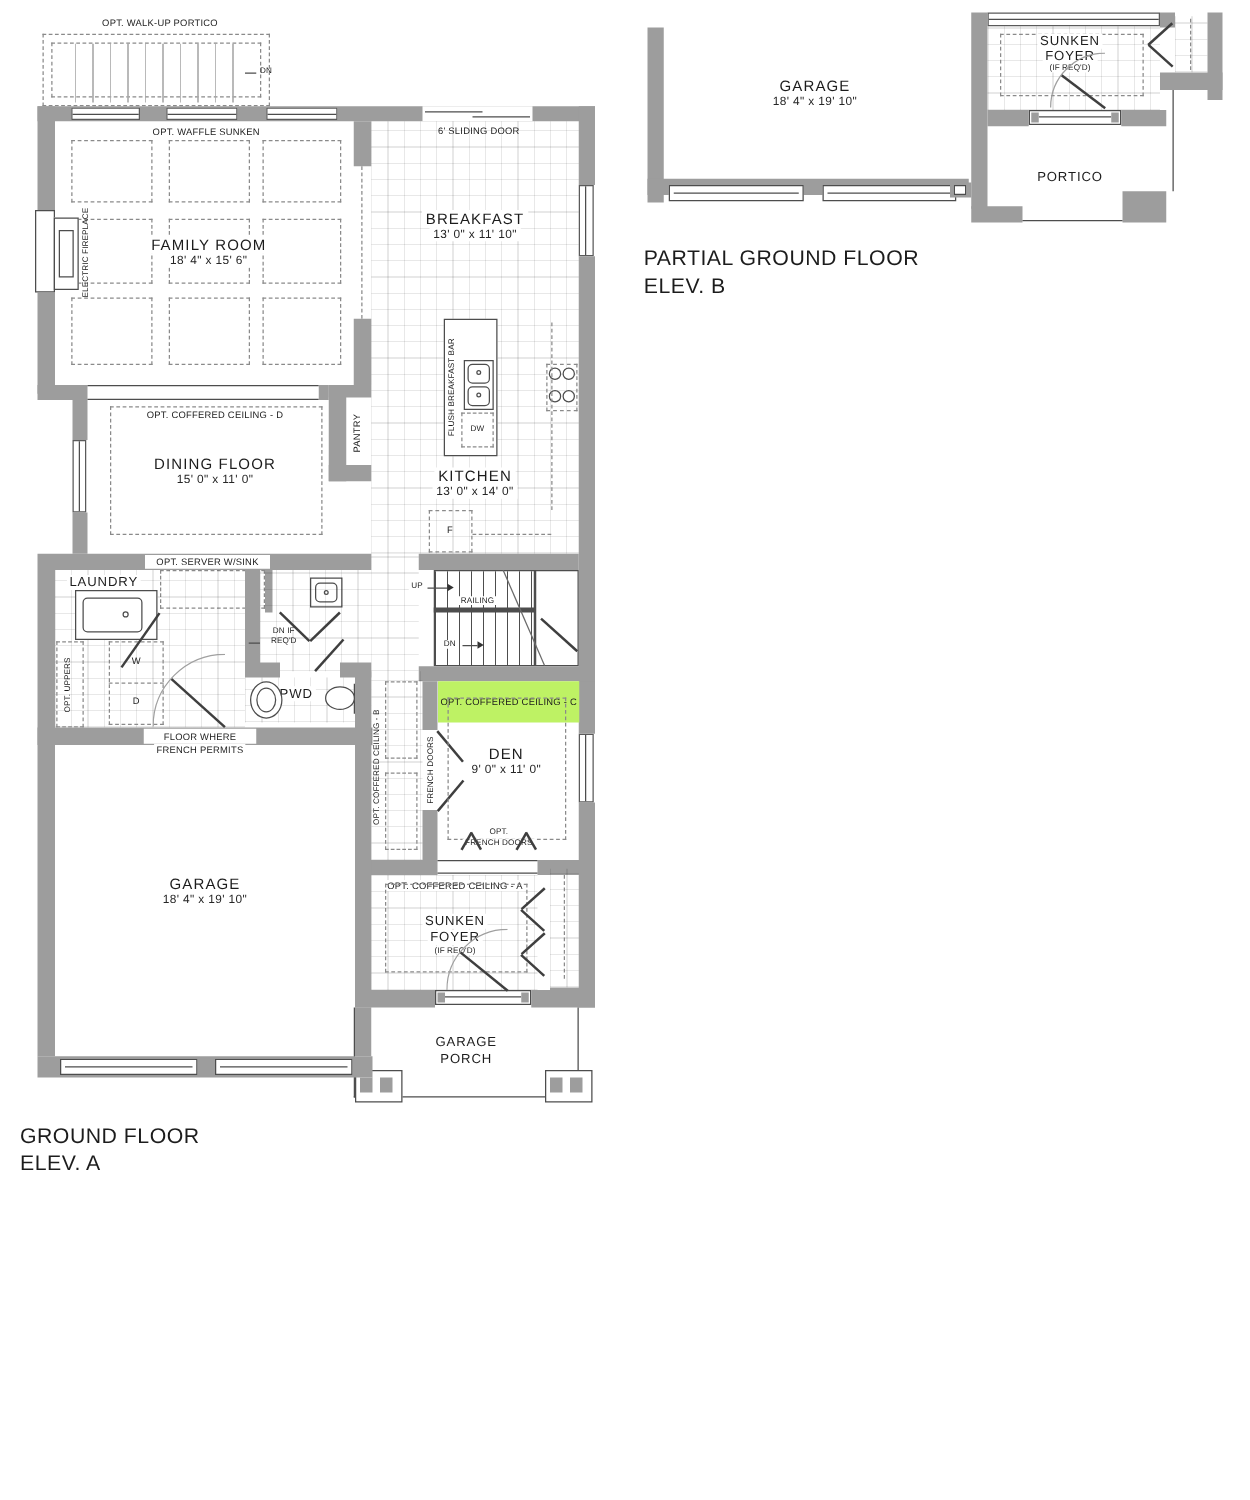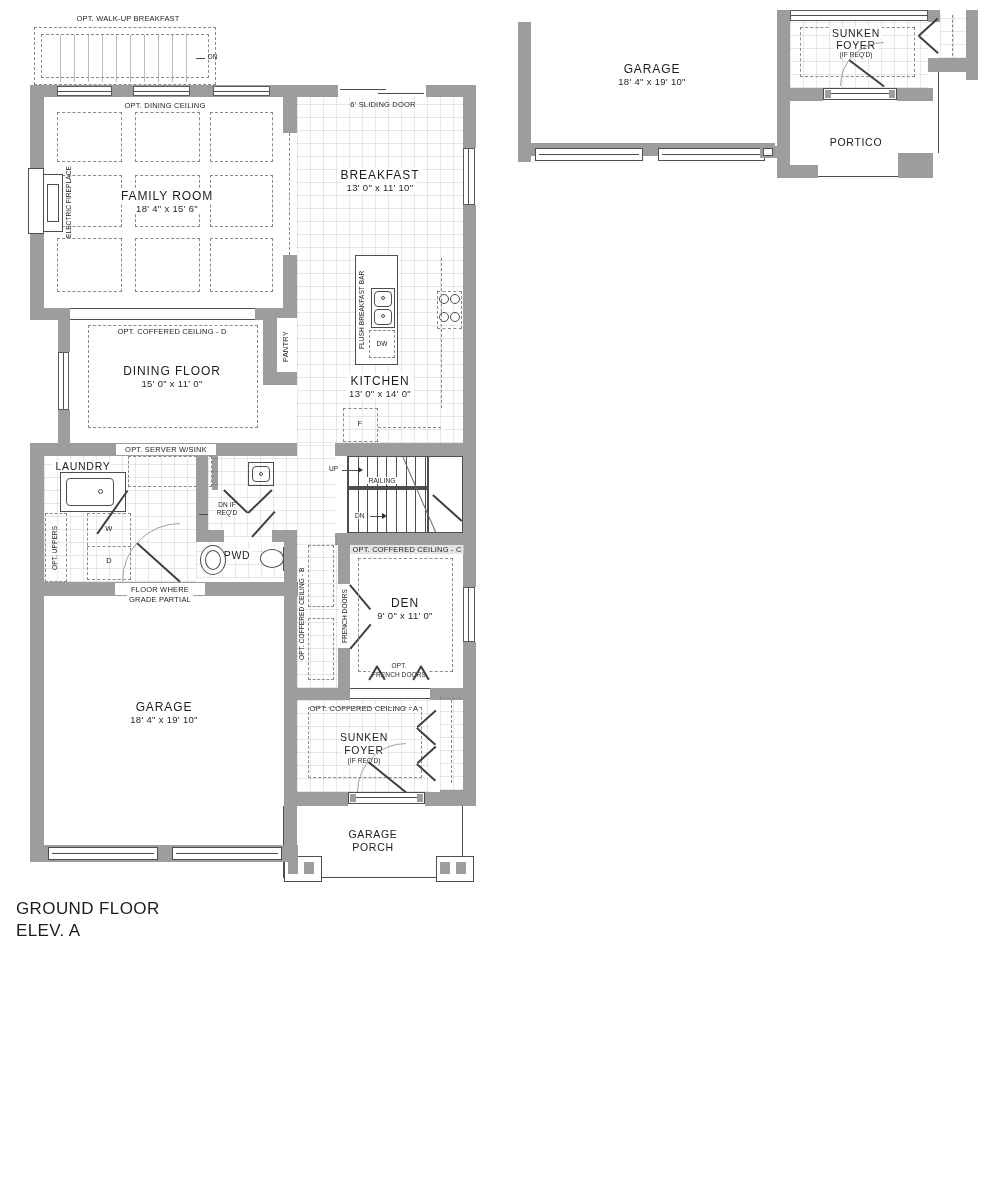--- a/index.html
+++ b/index.html
@@ -37,42 +37,42 @@
        border-top:3.5px solid transparent;border-bottom:3.5px solid transparent}
   .vlines{position:absolute;background-image:
     repeating-linear-gradient(90deg,#a8a8a8 0 1px,transparent 1px 14px)}
 </style>
 </head>
 <body>
 
 <div class="dash" style="left:34px;top:27px;width:182px;height:58px"></div>
 <div class="dash" style="left:41px;top:34px;width:168px;height:44px"></div>
 <div class="vlines" style="left:60px;top:35px;width:140px;height:47px;opacity:.8"></div>
-<div class="lbl sm" style="left:128px;top:14px">OPT. WALK-UP BREAKFAST</div>
+<div class="lbl sm" style="left:128px;top:14px">OPT. WALK-UP PORTICO</div>
 <i class="ln" style="left:196px;top:58px;width:9px;height:1px"></i>
 <div class="lbl xs la" style="left:208px;top:53px">DN</div>
 
 <i class="w" style="left:30px;top:85px;width:446px;height:12px"></i>
 <div class="win" style="left:57px;top:86px;width:55px;height:10px">
     <i class="ln" style="position:absolute;left:0;right:0;top:4px;height:1px"></i>
   </div>
 <div class="win" style="left:133px;top:86px;width:57px;height:10px">
     <i class="ln" style="position:absolute;left:0;right:0;top:4px;height:1px"></i>
   </div>
 <div class="win" style="left:213px;top:86px;width:57px;height:10px">
     <i class="ln" style="position:absolute;left:0;right:0;top:4px;height:1px"></i>
   </div>
 <div style="position:absolute;left:338px;top:85px;width:88px;height:12px;background:#fff"></div>
 <i class="ln" style="left:340px;top:89px;width:46px;height:1px"></i>
 <i class="ln" style="left:378px;top:93px;width:46px;height:1px"></i>
 <div class="lbl sm" style="left:383px;top:100px">6' SLIDING DOOR</div>
 
 <i class="w" style="left:30px;top:85px;width:14px;height:83px"></i>
 <i class="w" style="left:30px;top:234px;width:14px;height:81px"></i>
-<div class="lbl sm" style="left:165px;top:101px">OPT. DINING CEILING</div>
+<div class="lbl sm" style="left:165px;top:101px">OPT. WAFFLE SUNKEN</div>
 <div class="dash" style="left:57px;top:112px;width:65px;height:50px"></div>
 <div class="dash" style="left:135px;top:112px;width:65px;height:50px"></div>
 <div class="dash" style="left:210px;top:112px;width:63px;height:50px"></div>
 <div class="dash" style="left:57px;top:175px;width:65px;height:52px"></div>
 <div class="dash" style="left:135px;top:175px;width:65px;height:52px"></div>
 <div class="dash" style="left:210px;top:175px;width:63px;height:52px"></div>
 <div class="dash" style="left:57px;top:238px;width:65px;height:54px"></div>
 <div class="dash" style="left:135px;top:238px;width:65px;height:54px"></div>
 <div class="dash" style="left:210px;top:238px;width:63px;height:54px"></div>
 <div class="lbl room" style="left:167px;top:189px;background:#fff;padding:0 3px">FAMILY ROOM</div>
@@ -182,42 +182,42 @@
 <div class="circ" style="left:200px;top:545px;width:26px;height:30px"></div>
 <div class="circ" style="left:205px;top:550px;width:16px;height:20px"></div>
 <div class="box" style="left:283px;top:547px;width:12px;height:24px"></div>
 <div class="circ" style="left:260px;top:549px;width:24px;height:19px"></div>
 
 <i class="w" style="left:30px;top:582px;width:268px;height:14px"></i>
 <div style="position:absolute;left:115px;top:583px;width:90px;height:12px;background:#fff"></div>
 <div class="door" style="left:137px;top:542px;width:58px;transform:rotate(42deg)"></div>
 <div class="arc" style="left:122px;top:523px;width:116px;height:116px;clip-path:inset(0 50% 50% 0)"></div>
 <div class="lbl sm" style="left:160px;top:585px;background:#fff;padding:0 2px">FLOOR WHERE</div>
-<div class="lbl sm" style="left:160px;top:595px;background:#fff;padding:0 2px">GRADE PARTIAL</div>
+<div class="lbl sm" style="left:160px;top:595px;background:#fff;padding:0 2px">FRENCH PERMITS</div>
 
 <div class="stairs" style="left:347px;top:456px;width:81px;height:77px"></div>
 <div class="box" style="left:428px;top:456px;width:35px;height:77px"></div>
 <i class="ln" style="left:347px;top:486px;width:81px;height:4px"></i>
 <div class="lbl xs" style="left:382px;top:477px;background:#fff;padding:0 2px">RAILING</div>
 <div class="lbl xs la" style="left:327px;top:465px;background:#fff;padding:0 2px">UP</div>
 <i class="ln" style="left:342px;top:470px;width:16px;height:1px"></i>
 <i class="tri" style="left:358px;top:467px"></i>
 <div class="lbl xs la" style="left:353px;top:512px;background:#fff;padding:0 2px">DN</div>
 <i class="ln" style="left:370px;top:516px;width:12px;height:1px"></i>
 <i class="tri" style="left:382px;top:513px"></i>
 <div class="thin" style="left:403px;top:456px;width:83px;transform:rotate(66.5deg)"></div>
 <div class="door" style="left:433px;top:494px;width:39px;transform:rotate(42deg)"></div>
 
 <i class="w" style="left:335px;top:533px;width:141px;height:12px"></i>
 <i class="w" style="left:338px;top:545px;width:12px;height:39px"></i>
 <i class="w" style="left:338px;top:648px;width:12px;height:40px"></i>
 <div class="door" style="left:350px;top:584px;width:32px;transform:rotate(50deg)"></div>
 <div class="door" style="left:350px;top:648px;width:32px;transform:rotate(-50deg)"></div>
 <div class="vl xs" style="left:341px;top:586px;height:60px">FRENCH DOORS</div>
-<div class="lbl sm" style="left:407px;top:545px;background:#e5e5e5;padding:0 2px">OPT. COFFERED CEILING - C</div>
+<div class="lbl sm" style="left:407px;top:545px;background:#bef264;padding:12px 2px">OPT. COFFERED CEILING - C</div>
 <div class="dash" style="left:358px;top:558px;width:95px;height:114px"></div>
 <div class="lbl room" style="left:405px;top:596px;background:#fff;padding:0 3px">DEN</div>
 <div class="lbl dim" style="left:405px;top:610px;background:#fff;padding:0 3px">9' 0" x 11' 0"</div>
 <div class="lbl xs" style="left:399px;top:662px;background:#fff;padding:0 2px">OPT.</div>
 <div class="lbl xs" style="left:399px;top:671px;background:#fff;padding:0 2px">FRENCH DOORS</div>
 <div class="door" style="left:369px;top:679px;width:16px;transform:rotate(-60deg)"></div>
 <div class="door" style="left:377px;top:665px;width:16px;transform:rotate(60deg)"></div>
 <div class="door" style="left:413px;top:679px;width:16px;transform:rotate(-60deg)"></div>
 <div class="door" style="left:421px;top:665px;width:16px;transform:rotate(60deg)"></div>
 <i class="w" style="left:286px;top:688px;width:64px;height:12px"></i>
@@ -316,13 +316,15 @@
 <i class="w" style="left:889px;top:90px;width:6px;height:8px"></i>
 <i class="w" style="left:897px;top:88px;width:36px;height:13px"></i>
 
 <div class="lbl med" style="left:856px;top:136px">PORTICO</div>
 <i class="ln" style="left:938px;top:72px;width:1px;height:81px"></i>
 <i class="w" style="left:777px;top:165px;width:41px;height:13px"></i>
 <i class="w" style="left:898px;top:153px;width:35px;height:25px"></i>
 <i class="ln" style="left:818px;top:176px;width:80px;height:1px"></i>
 
 <div class="title" style="left:515px;top:196px">
+  <div>PARTIAL GROUND FLOOR</div>
+  <div>ELEV. B</div>
 </div>
 
 </body></html>

